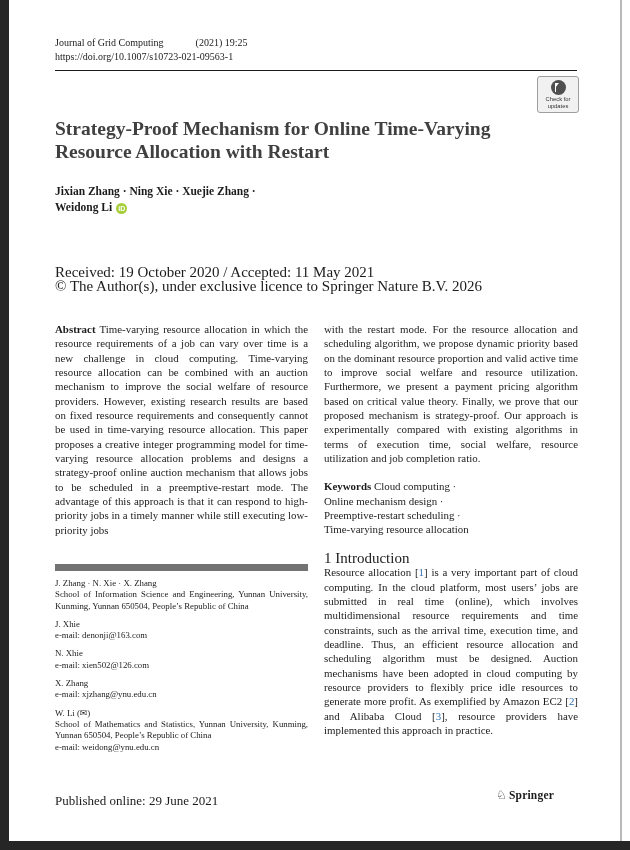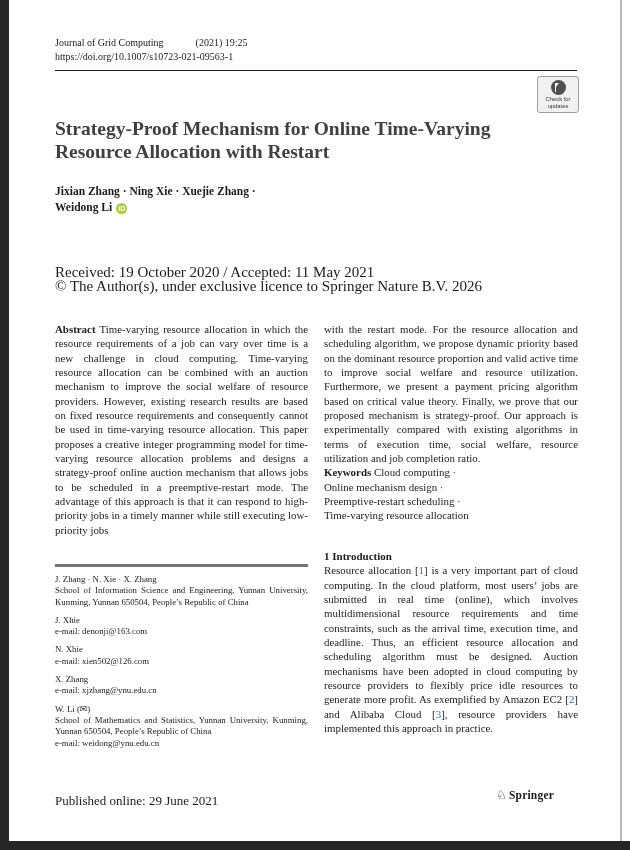--- a/index.html
+++ b/index.html
@@ -64,29 +64,29 @@
   .abstract-left {
     position:absolute; left:55px; top:322px; width:253px;
     font-size:10.9px; line-height:14.35px; text-align:justify;
   }
   .col-right {
     position:absolute; left:324px; top:322px; width:254px;
     font-size:10.9px; line-height:14.35px;
   }
   .col-right .abstract-cont { text-align:justify; }
   .bold { font-weight:bold; }
-  .keywords { }
-  .intro-heading { margin-top:26px; font-size:11px; font-weight:bold; }
+  .keywords { margin-top:14px; }
+  .intro-heading { margin-top:14px; font-size:15px; font-weight:normal; }
   .intro-text { margin-top:0; text-align:justify; }
   .cite { color:#2e6fb2; cursor:pointer; }
 
   
   .footnote {
     position:absolute; left:55px; top:564px; width:253px;
-    border-top:3px solid #737373; padding-top:7px;
+    border-top:7px solid #737373; padding-top:7px;
     font-size:8.8px; line-height:11.3px;
   }
   .fn-group { margin-bottom:7px; }
   .fn-line { text-align:justify; }
   .fn-line.email { color:#1b1b1b; cursor:pointer; }
 
   
   .published { position:absolute; left:55px; top:793px; font-size:13px; }
   .springer-logo {
     position:absolute; left:496px; top:788px; width:82px;

